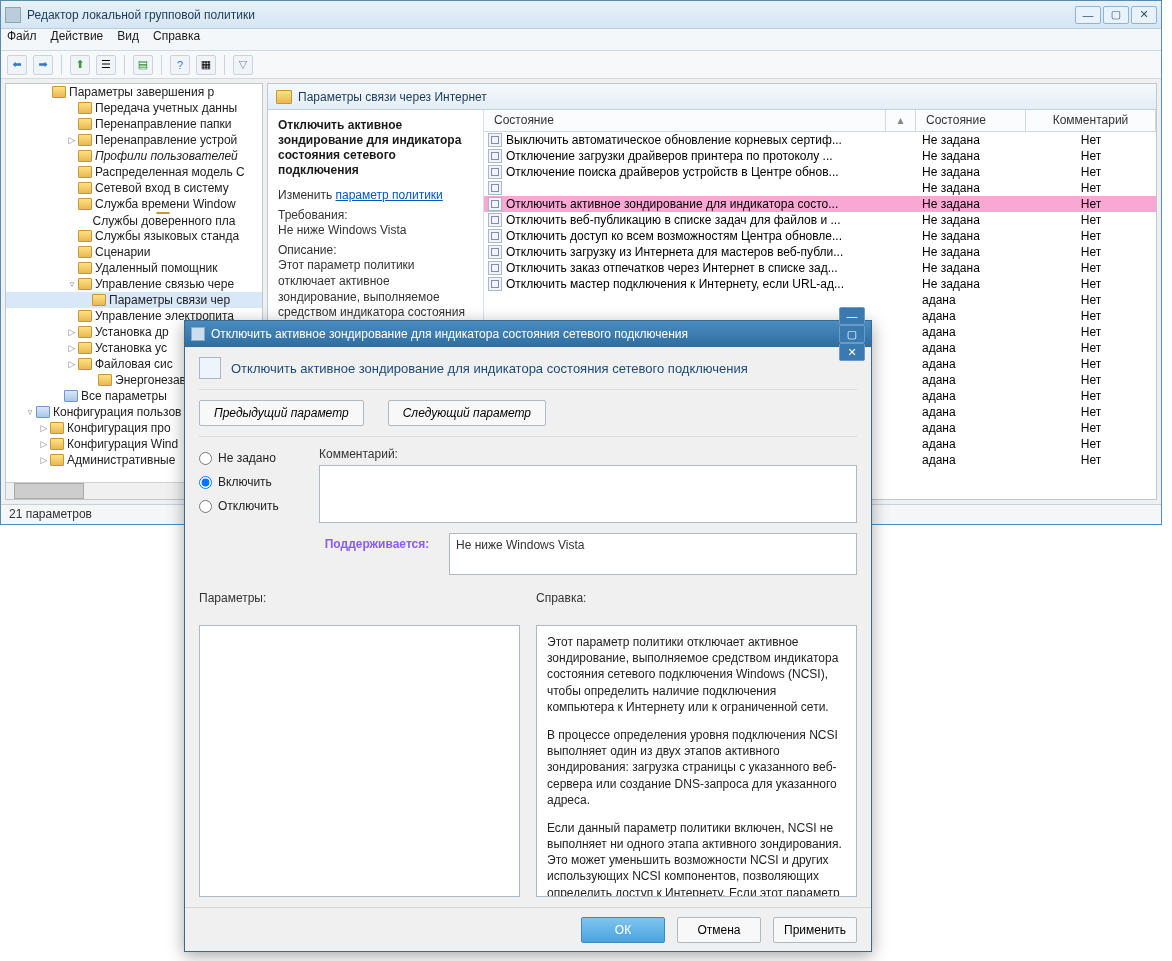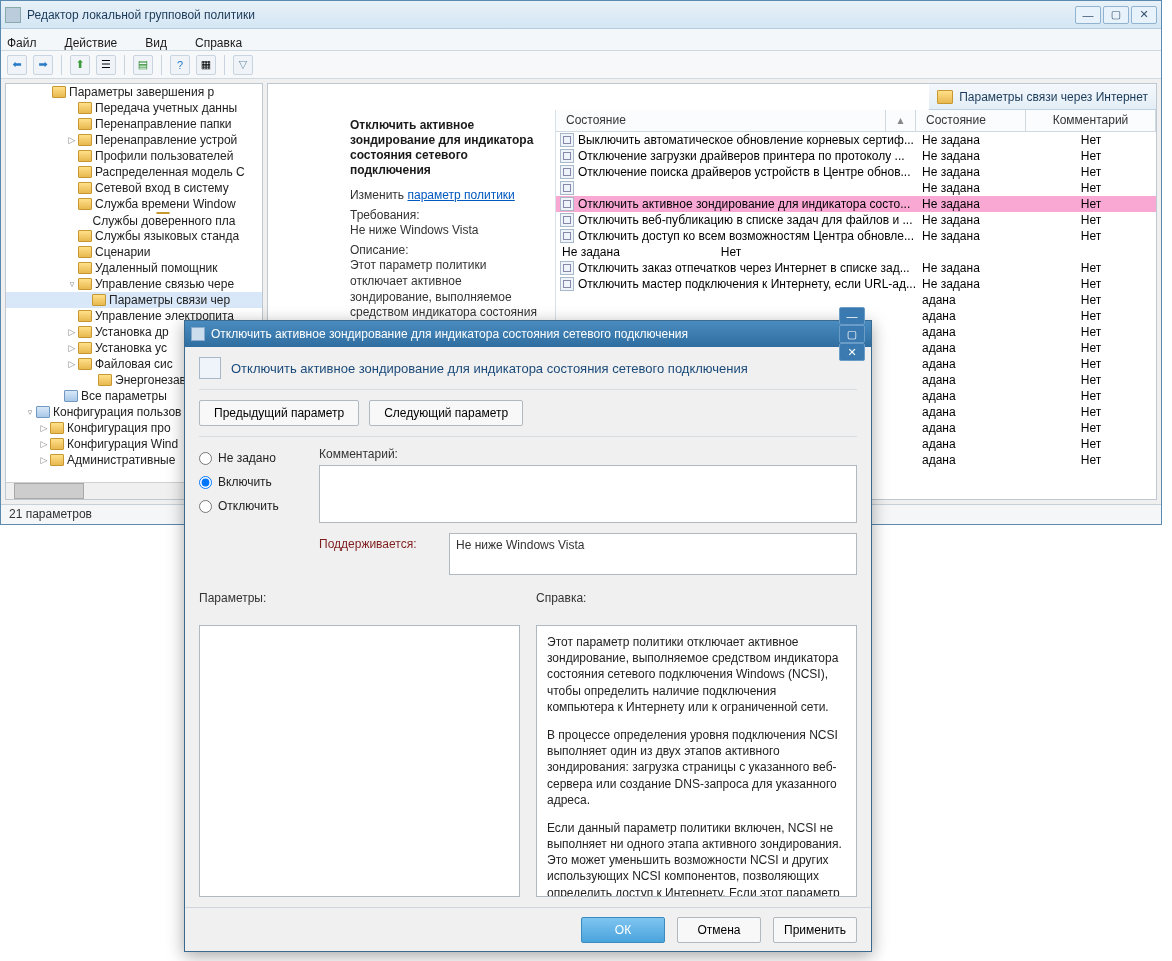--- a/index.html
+++ b/index.html
@@ -5,40 +5,40 @@
   * { box-sizing: border-box; margin: 0; padding: 0; }
   body { font-family: "Segoe UI", Tahoma, sans-serif; font-size: 12px; background: #fff; width:1172px; height:961px; position:relative; overflow:hidden; }
 
   
   .main-window { position:absolute; left:0; top:0; width:1162px; height:525px; border:1px solid #5a8ab0; background:#f0f0f0; display:flex; flex-direction:column; }
   .mw-titlebar { height:28px; background:linear-gradient(#e8f1f8,#d4e6f4); border-bottom:1px solid #b8cde0; display:flex; align-items:center; padding:0 4px; }
   .mw-titlebar .ticon { width:16px; height:16px; margin-right:6px; background:#bcd; border:1px solid #8aa; }
   .mw-titlebar .ttext { flex:1; color:#1a3a5a; font-size:12px; }
   .mw-titlebar .wbtns { display:flex; gap:2px; }
   .wbtn { width:26px; height:18px; border:1px solid #8fb3d0; background:#e8f2fa; display:flex; align-items:center; justify-content:center; font-size:11px; color:#35506a; cursor:pointer; border-radius:2px;}
-  .menubar { height:22px; background:#f4f7fa; border-bottom:1px solid #d0d8e0; display:flex; align-items:flex-end; padding:0 6px; gap:28px; }
+  .menubar { height:22px; background:#f4f7fa; border-bottom:1px solid #d0d8e0; display:flex; align-items:flex-start; padding:0 6px; gap:14px; }
   .menubar span { color:#1a1a1a; cursor:pointer; }
   .toolbar { height:28px; background:#f6f8fa; border-bottom:1px solid #d0d8e0; display:flex; align-items:center; padding:0 6px; gap:6px; }
   .tbtn { width:20px; height:20px; border:1px solid #c8d4e0; background:#f0f4f8; border-radius:2px; cursor:pointer; display:flex;align-items:center;justify-content:center;font-size:11px;}
   .tsep { width:1px; height:20px; background:#c8d4e0; margin:0 2px; }
 
   .mw-body { flex:1; display:flex; min-height:0; }
 
   
   .tree-pane { width:258px; border:1px solid #bec8d2; margin:4px 2px 4px 4px; background:#fff; overflow:hidden; position:relative; display:flex; flex-direction:column;}
   .tree-scroll { flex:1; overflow:hidden; }
   .tree-item { display:flex; align-items:center; height:16px; white-space:nowrap; padding-left:4px; font-size:12px; color:#222;}
   .tree-item .arrow { width:12px; display:inline-block; text-align:center; color:#888; font-size:9px;}
   .tree-item .ficon { width:14px; height:12px; background:linear-gradient(#ffe08a,#e8b850); border:1px solid #c89830; margin-right:3px; border-radius:1px;}
   .tree-item.sel { background:#d8e8f8; }
   .tree-hscroll { height:17px; background:#f0f0f0; border-top:1px solid #d0d0d0; display:flex; }
   .tree-hscroll .thumb { width:70px; height:100%; background:#cdcdcd; border:1px solid #a8a8a8; margin-left:8px;}
 
   
-  .right-pane { flex:1; margin:4px 4px 4px 2px; display:flex; flex-direction:column; border:1px solid #bec8d2; background:#fff; min-width:0;align-items:flex-end;}
+  .right-pane { flex:1; margin:4px 4px 4px 2px; display:flex; flex-direction:column; border:1px solid #bec8d2; background:#fff; min-width:0;}
   .rp-header { height:26px; background:linear-gradient(#f4f8fc,#e4eef6); border-bottom:1px solid #c0d0de; display:flex; align-items:center; padding:0 8px; gap:6px; color:#1a3a5a;}
   .rp-header .ficon { width:16px; height:14px; background:linear-gradient(#ffe08a,#e8b850); border:1px solid #c89830; border-radius:1px;}
   .rp-body { flex:1; display:flex; min-height:0; }
   .desc-pane { width:216px; border-right:1px solid #d8e0e8; padding:8px 10px; font-size:12px; overflow:hidden; }
   .desc-pane .dp-title { font-weight:bold; color:#1a1a1a; margin-bottom:10px; line-height:1.25;}
   .desc-pane .dp-link { color:#0058c0; text-decoration:underline; cursor:pointer; }
   .desc-pane .dp-section { margin-top:4px; color:#333; line-height:1.3;}
 
   .list-pane { flex:1; display:flex; flex-direction:column; min-width:0;}
   .list-head { height:22px; border-bottom:1px solid #d0d8e0; display:flex; background:#fafcfe; font-size:12px; color:#333;}
@@ -61,33 +61,33 @@
   
   .dialog { position:absolute; left:184px; top:320px; width:688px; height:632px; border:1px solid #3a6a90; background:#f0f0f0; box-shadow:0 4px 16px rgba(0,0,0,0.35); display:flex; flex-direction:column;}
   .dlg-titlebar { height:26px; background:linear-gradient(#4a8cc0,#2f6da0); display:flex; align-items:center; padding:0 6px; color:#fff; font-size:12px;}
   .dlg-titlebar .dicon{ width:14px;height:14px;background:#cde;border:1px solid #8ac;margin-right:6px;}
   .dlg-titlebar .dtext{ flex:1; white-space:nowrap; overflow:hidden;}
   .dlg-titlebar .wbtn{ border-color:#6a9cc8; background:#3a7ab0; color:#fff;}
   .dlg-body { flex:1; padding:10px 14px; display:flex; flex-direction:column; gap:10px; overflow:hidden;}
   .dlg-row1 { display:flex; align-items:center; gap:10px; border-bottom:1px solid #d8dde2; padding-bottom:10px;}
   .dlg-row1 .dicon2{width:22px;height:22px;border:1px solid #a8b8c8;background:#eef4fa;}
   .dlg-row1 .dtitle{ flex:1; color:#1a4a7a; font-size:13px;}
-  .navbtns { display:flex; gap:10px; border-bottom:1px solid #d8dde2; padding-bottom:10px;}
+  .navbtns { display:flex; gap:24px; border-bottom:1px solid #d8dde2; padding-bottom:10px;font-style:italic;}
   .btn { height:26px; padding:0 14px; background:#f8f8f8; border:1px solid #b0b8c0; cursor:pointer; font-size:12px; display:flex; align-items:center; border-radius:2px;}
   .btn.primary { background:linear-gradient(#7ec4f0,#4aa4dc); border-color:#3a8cc0; color:#fff;}
 
   .opts-row { display:flex; gap:20px; }
   .radios { width:100px; display:flex; flex-direction:column; gap:10px; padding-top:4px;}
   .radio { display:flex; align-items:center; gap:6px; font-size:12px; color:#222; cursor:pointer;}
   .radio input { margin:0; }
   .comment-block { flex:1; display:flex; flex-direction:column; gap:4px;}
   .comment-block .lbl{ color:#333; }
   .comment-box { height:58px; border:1px solid #b0b8c0; background:#fff;}
   .supp-row { display:flex; gap:14px; align-items:flex-start; margin-top:6px;}
-  .supp-row .slabel{ width:116px; text-align:left; color:#7f1d1d; padding-top:4px;}
+  .supp-row .slabel{ width:116px; text-align:center; color:#8b5cf6; padding-top:4px;font-weight:bold;}
   .supp-box { flex:1; height:42px; border:1px solid #b0b8c0; background:#fff; padding:4px 6px; color:#333;}
 
   .half-row { display:flex; gap:16px; margin-top:6px; flex:1; min-height:0;}
   .half { flex:1; display:flex; flex-direction:column; gap:20px; min-height:0;}
   .half .hlabel{ color:#333;}
   .bigbox { flex:1; border:1px solid #b0b8c0; background:#fff; padding:8px 10px; font-size:12px; color:#222; overflow:hidden; line-height:1.35;}
   .bigbox p { margin-bottom:12px; }
 
   .dlg-footer { height:44px; border-top:1px solid #d0d6dc; display:flex; align-items:center; justify-content:flex-end; gap:12px; padding:0 14px;}
   .dlg-footer .btn{ width:84px; justify-content:center;}
@@ -143,21 +143,21 @@
           <div class="tree-item" style="padding-left: 60px;">
             <span class="arrow"></span>
             <span class="ficon"></span>
             <span>Перенаправление папки</span>
           </div>
           <div class="tree-item" style="padding-left: 60px;">
             <span class="arrow">▷</span>
             <span class="ficon"></span>
             <span>Перенаправление устрой</span>
           </div>
-          <div class="tree-item" style="padding-left: 60px;">
+          <div class="tree-item" style="padding-left: 60px; font-style: italic;">
             <span class="arrow"></span>
             <span class="ficon"></span>
             <span>Профили пользователей</span>
           </div>
           <div class="tree-item" style="padding-left: 60px;">
             <span class="arrow"></span>
             <span class="ficon"></span>
             <span>Распределенная модель C</span>
           </div>
           <div class="tree-item" style="padding-left: 60px;">
@@ -334,20 +334,24 @@
               </div>
               <div class="lrow">
                 <div class="lc-name">
                   <span class="licon"></span>
                   <span>Отключить доступ ко всем возможностям Центра обновле...</span>
                 </div>
                 <div class="lc-status">Не задана</div>
                 <div class="lc-comment">Нет</div>
               </div>
               <div class="lrow">
+                <div class="lc-name">
+                  <span class="licon"></span>
+                  <span>Отключить загрузку из Интернета для мастеров веб-публи...</span>
+                </div>
                 <div class="lc-status">Не задана</div>
                 <div class="lc-comment">Нет</div>
               </div>
               <div class="lrow">
                 <div class="lc-name">
                   <span class="licon"></span>
                   <span>Отключить заказ отпечатков через Интернет в списке зад...</span>
                 </div>
                 <div class="lc-status">Не задана</div>
                 <div class="lc-comment">Нет</div>

